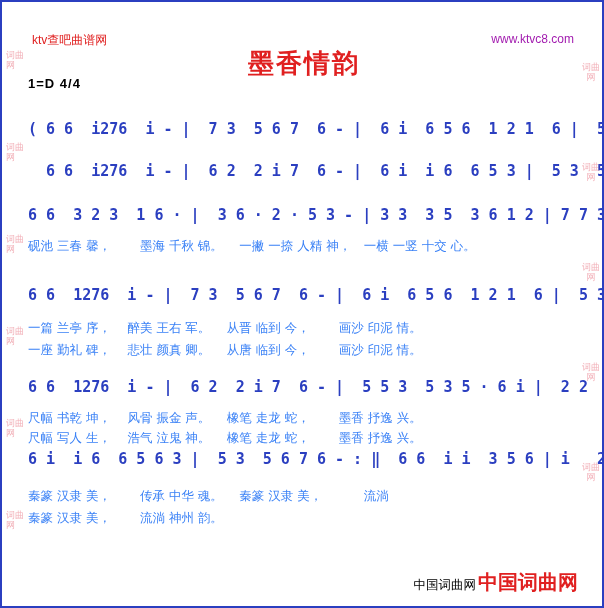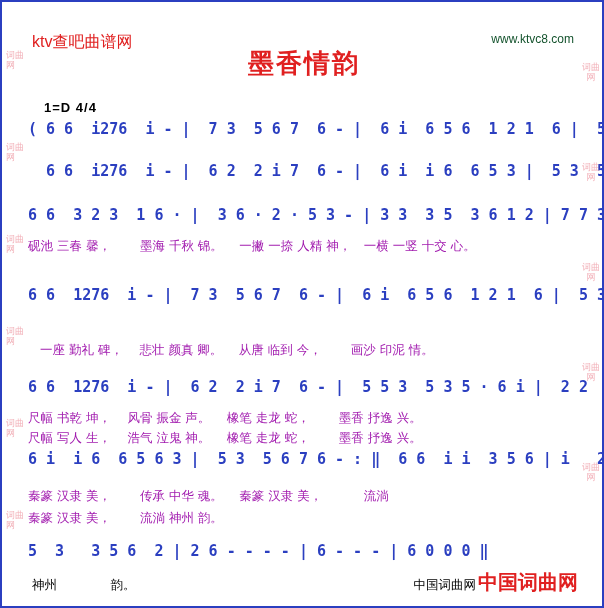--- a/index.html
+++ b/index.html
@@ -20,55 +20,54 @@
     position:absolute;left:0;width:18px;
     color:#f2b0b8;font-size:9px;line-height:10px;
   }
   .right-wm{
     position:absolute;right:2px;width:18px;
     color:#f2b0b8;font-size:9px;line-height:10px;
     text-align:center;
   }
   .hdr-left{
     position:absolute;left:30px;top:30px;
-    color:#e02020;font-size:16px;
+    color:#e02020;font-size:12px;
   }
   .hdr-right{
     position:absolute;right:28px;top:30px;
-    color:#14532d;font-size:12px;
+    color:#a21caf;font-size:12px;
   }
   .title{
     position:absolute;left:0;top:44px;width:604px;text-align:center;
     color:#e02020;font-size:26px;font-weight:bold;
     font-family:"DejaVu Sans",sans-serif;
     letter-spacing:2px;
   }
   .keysig{
-    position:absolute;left:26px;top:98px;
+    position:absolute;left:26px;top:74px;
     color:#000;font-size:13px;font-weight:bold;
     letter-spacing:1px;
-    margin-left:16px;
   }
   .credits{
     position:absolute;right:52px;top:90px;
     color:#000;font-size:13px;font-weight:bold;
     letter-spacing:2px;
   }
   
   .row{
     position:absolute;left:26px;width:552px;
     color:#2b3fc0;
     font-family:"DejaVu Sans Mono","Liberation Mono",monospace;
     font-size:15px;font-weight:bold;
     white-space:pre;
     letter-spacing:0px;
   }
   .lyr{
     position:absolute;left:26px;width:552px;
-    color:#a21caf;
+    color:#3b82f6;
     font-size:12.5px;
     white-space:pre;
     letter-spacing:0px;
     font-family:"DejaVu Sans",sans-serif;
   }
   .footer-left{
     position:absolute;left:30px;bottom:12px;
     color:#000;font-size:12.5px;
   }
   .footer-right{
@@ -106,31 +105,30 @@
   <div class="keysig">1=D   4/4</div>
 
   <div class="row" style="top:118px;">( 6 6  i276  i - |  7 3  5 6 7  6 - |  6 i  6 5 6  1 2 1  6 |  5 5 5  3 2 1   2 - |</div>
   <div class="row" style="top:160px;">  6 6  i276  i - |  6 2  2 i 7  6 - |  6 i  i 6  6 5 3 |  5 3  5 6 7  6 - |</div>
   <div class="row" style="top:204px;">6 6  3 2 3  1 6 · |  3 6 · 2 · 5 3 - | 3 3  3 5  3 6 1 2 | 7 7 3 3  5 6 7  6 - |</div>
 
   <div class="lyr" style="top:236px;">砚池 三春 馨，　　 墨海 千秋 锦。　 一撇 一捺 人精 神，　一横 一竖 十交 心。</div>
 
   <div class="row" style="top:284px;">6 6  1276  i - |  7 3  5 6 7  6 - |  6 i  6 5 6  1 2 1  6 |  5 3  3 2 1  2 - |</div>
 
-  <div class="lyr" style="top:340px;margin-left:12px;">一座 勤礼 碑，　 悲壮 颜真 卿。　 从唐 临到 今，　　 画沙 印泥 情。</div>
+  <div class="lyr" style="top:318px;">一篇 兰亭 序，　 醉美 王右 军。　 从晋 临到 今，　　 画沙 印泥 情。</div>
+  <div class="lyr" style="top:340px;">一座 勤礼 碑，　 悲壮 颜真 卿。　 从唐 临到 今，　　 画沙 印泥 情。</div>
 
   <div class="row" style="top:376px;">6 6  1276  i - |  6 2  2 i 7  6 - |  5 5 3  5 3 5 · 6 i |  2 2  2 5 7  6 - |</div>
 
   <div class="lyr" style="top:408px;">尺幅 书乾 坤，　 风骨 振金 声。　 橡笔 走龙 蛇，　　 墨香 抒逸 兴。</div>
   <div class="lyr" style="top:428px;">尺幅 写人 生，　 浩气 泣鬼 神。　 橡笔 走龙 蛇，　　 墨香 抒逸 兴。</div>
 
   <div class="row" style="top:448px;">6 i  i 6  6 5 6 3 |  5 3  5 6 7 6 - : ‖  6 6  i i  3 5 6 | i   2 2 - - |</div>
 
   <div class="lyr" style="top:508px;">秦篆 汉隶 美，　　 流淌 神州 韵。</div>
   <div class="lyr" style="top:486px;">秦篆 汉隶 美，　　 传承 中华 魂。　 秦篆 汉隶 美，　　　 流淌</div>
 
-  <div class="row" style="top:540px;">5  3   3 5 6  2 | 2 6 - - - - | 6 - - - | 6 0 0 0 ‖</div>
 
-  <div class="footer-left">神州　　　　 韵。</div>
   <div class="footer-mid">中国词曲网</div>
   <div class="footer-right">中国词曲网</div>
 
 </div>
 
 </body></html>

